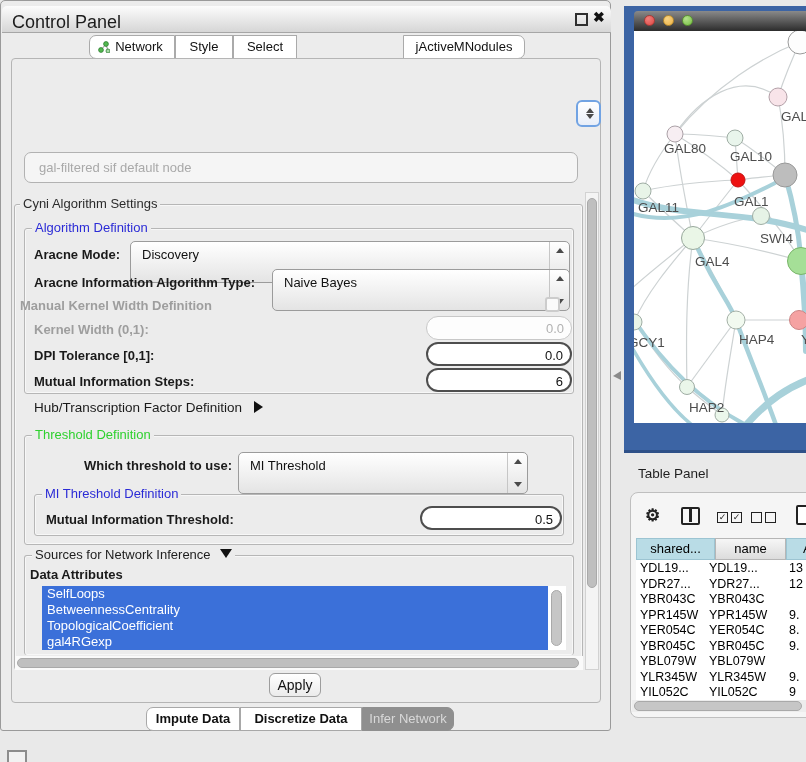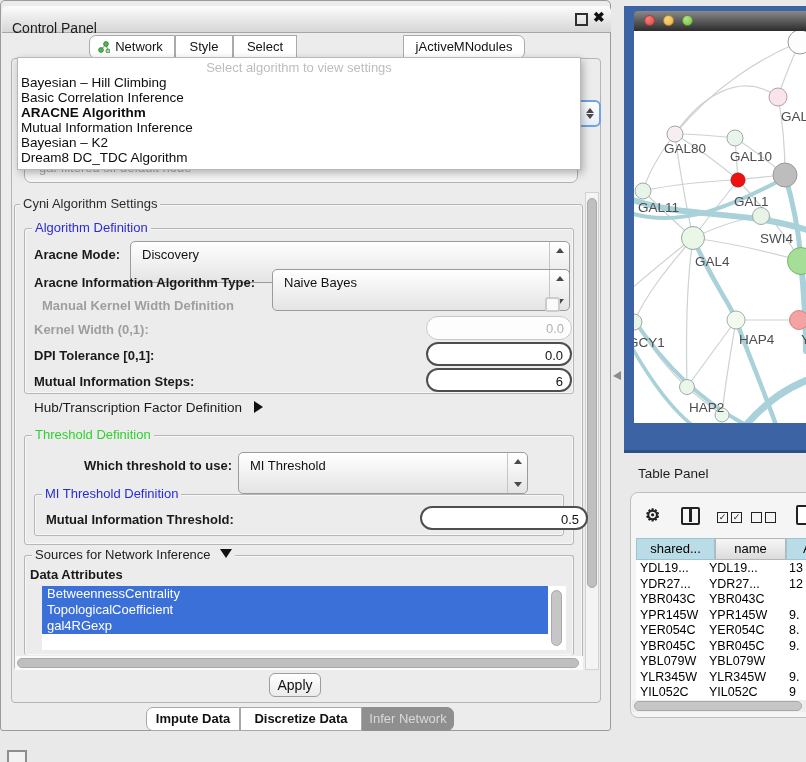--- a/index.html
+++ b/index.html
@@ -2,21 +2,21 @@
 <html><head>
 <meta charset="utf-8">
 <style>
   html,body{margin:0;padding:0;}
   body{font-family:"Liberation Sans", sans-serif; background:#d6d6d6;}
   .screen{position:relative;width:806px;height:762px;background:#e9e9e9;overflow:hidden;}
   .abs{position:absolute;}
   
   .cp-window{position:absolute;left:0;top:4;width:611px;height:731px;background:#ececec;border:1px solid #9a9a9a;border-radius:5px 5px 3px 3px;box-sizing:border-box;}
   .cp-titlebar{position:absolute;left:1px;top:5px;width:609px;height:26px;background:linear-gradient(#fcfcfc,#d6d6d6);border-bottom:1px solid #a6a6a6;border-radius:5px 5px 0 0;}
-  .cp-title{position:absolute;left:10px;top:6px;font-size:14px;color:#1c1c1c;margin-top:8px;}
+  .cp-title{position:absolute;left:10px;top:6px;font-size:18px;color:#1c1c1c;}
   .win-float{position:absolute;left:573px;top:7px;width:9px;height:9px;border:2px solid #2f2f2f;background:transparent;}
   .win-close{position:absolute;left:591px;top:3px;font-size:14px;font-weight:bold;color:#111;}
   
   .tab{position:absolute;top:34px;height:24px;box-sizing:border-box;border:1px solid #aaaaaa;background:#ffffff;color:#111;font-size:13px;line-height:22px;text-align:center;}
   .tab.sel{background:#8f8f8f;color:#dedede;border-color:#8f8f8f;}
   
   .cp-content{position:absolute;left:10px;top:57px;width:590px;height:645px;border:1px solid #b5b5b5;border-radius:4px;background:#ececec;box-sizing:border-box;}
   
   .popup{position:absolute;left:17px;top:57px;width:564px;height:113px;background:#ffffff;border:1px solid #b8b8b8;box-shadow:2px 3px 8px rgba(0,0,0,.28);z-index:50;box-sizing:border-box;}
   .popup-hint{position:absolute;left:0;top:2px;width:100%;text-align:center;font-size:13px;color:#bdbdbd;}
@@ -94,29 +94,20 @@
     <div class="cp-content"></div>
   </div>
 
   <div class="abs" style="left:576px;top:100px;width:25px;height:27px;border:2px solid #71a3e3;border-radius:6px;background:linear-gradient(#ffffff,#e8eef8);box-sizing:border-box;z-index:5;">
     <span class="stp" style="border-left:none;"></span>
   </div>
   <div class="abs" style="left:24px;top:152px;width:554px;height:31px;border:1px solid #b2b2b2;border-radius:7px;background:#f5f5f5;box-sizing:border-box;z-index:5;">
     <span style="position:absolute;left:14px;top:7px;font-size:13px;color:#a9a9a9;white-space:nowrap;">gal-filtered sif default node</span>
   </div>
 
-  <div class="popup">
-    <div class="popup-hint">Select algorithm to view settings</div>
-    <div class="popup-item" style="top:17px;">Bayesian – Hill Climbing</div>
-    <div class="popup-item" style="top:32px;">Basic Correlation Inference</div>
-    <div class="popup-item b" style="top:47px;">ARACNE Algorithm</div>
-    <div class="popup-item" style="top:62px;">Mutual Information Inference</div>
-    <div class="popup-item" style="top:77px;">Bayesian – K2</div>
-    <div class="popup-item" style="top:92px;">Dream8 DC_TDC Algorithm</div>
-  </div>
 
   <div class="g" style="left:14px;top:204px;width:569px;height:466px;"></div>
   <div class="gt" style="left:20px;top:197px;color:#2c2c2c;">Cyni Algorithm Settings</div>
 
   <div class="sb-v" style="left:585px;top:192px;width:14px;height:478px;">
     <div class="thumb" style="left:1px;top:5px;width:10px;height:390px;"></div>
   </div>
 
   <div class="g" style="left:24px;top:228px;width:550px;height:166px;"></div>
   <div class="gt" style="left:32px;top:221px;color:#2b2bd6;">Algorithm Definition</div>
@@ -126,21 +117,21 @@
     <span class="cv">Discovery</span>
     <span class="stp"></span>
   </div>
 
   <div class="lbl b" style="left:34px;top:275px;">Aracne Information Algorithm Type:</div>
   <div class="combo" style="left:272px;top:269px;width:298px;">
     <span class="cv">Naive Bayes</span>
     <span class="stp"></span>
   </div>
 
-  <div class="lbl b dis" style="left:42px;top:298px;">Manual Kernel Width Definition</div>
+  <div class="lbl b dis" style="left:20px;top:298px;">Manual Kernel Width Definition</div>
   <div class="checkbox" style="left:545px;top:297px;"></div>
 
   <div class="lbl b dis" style="left:34px;top:322px;">Kernel Width (0,1):</div>
   <div class="field fdis" style="left:426px;top:316px;width:146px;">0.0</div>
 
   <div class="lbl b" style="left:34px;top:348px;">DPI Tolerance [0,1]:</div>
   <div class="field fen" style="left:426px;top:342px;width:146px;">0.0</div>
 
   <div class="lbl b" style="left:34px;top:374px;">Mutual Information Steps:</div>
   <div class="field fen" style="left:426px;top:368px;width:146px;">6</div>
@@ -156,30 +147,31 @@
   <div class="lbl b" style="left:84px;top:458px;">Which threshold to use:</div>
   <div class="combo" style="left:238px;top:452px;width:290px;">
     <span class="cv">MI Threshold</span>
     <span class="stp"></span>
   </div>
 
   <div class="g" style="left:34px;top:494px;width:530px;height:42px;"></div>
   <div class="gt" style="left:42px;top:487px;color:#2b2bd6;">MI Threshold Definition</div>
 
   <div class="lbl b" style="left:46px;top:512px;">Mutual Information Threshold:</div>
-  <div class="field fen" style="left:420px;top:506px;width:168px;">0.5</div>
+  <div class="field fen" style="left:420px;top:506px;width:142px;">0.5</div>
 
   <div class="g" style="left:24px;top:555px;width:550px;height:100px;border-bottom:none;"></div>
   <div class="gt" style="left:32px;top:548px;color:#1d1d1d;">
     <span>Sources for Network Inference</span>
     <span class="tri-d" style="margin-left:6px;"></span>
   </div>
   <div class="lbl b" style="left:30px;top:567px;">Data Attributes</div>
 
   <div class="abs" style="left:42px;top:586px;width:524px;height:64px;background:#ffffff;overflow:hidden;">
+    <div class="list-item">SelfLoops</div>
     <div class="list-item">BetweennessCentrality</div>
     <div class="list-item">TopologicalCoefficient</div>
     <div class="list-item">gal4RGexp</div>
     <div class="thumb" style="left:509px;top:4px;width:11px;height:56px;background:#c6c6c6;"></div>
   </div>
 
   <div class="abs" style="left:15px;top:656px;width:568px;height:14px;background:#fafafa;">
     <div class="thumb" style="left:2px;top:2px;width:562px;height:10px;"></div>
   </div>
 

